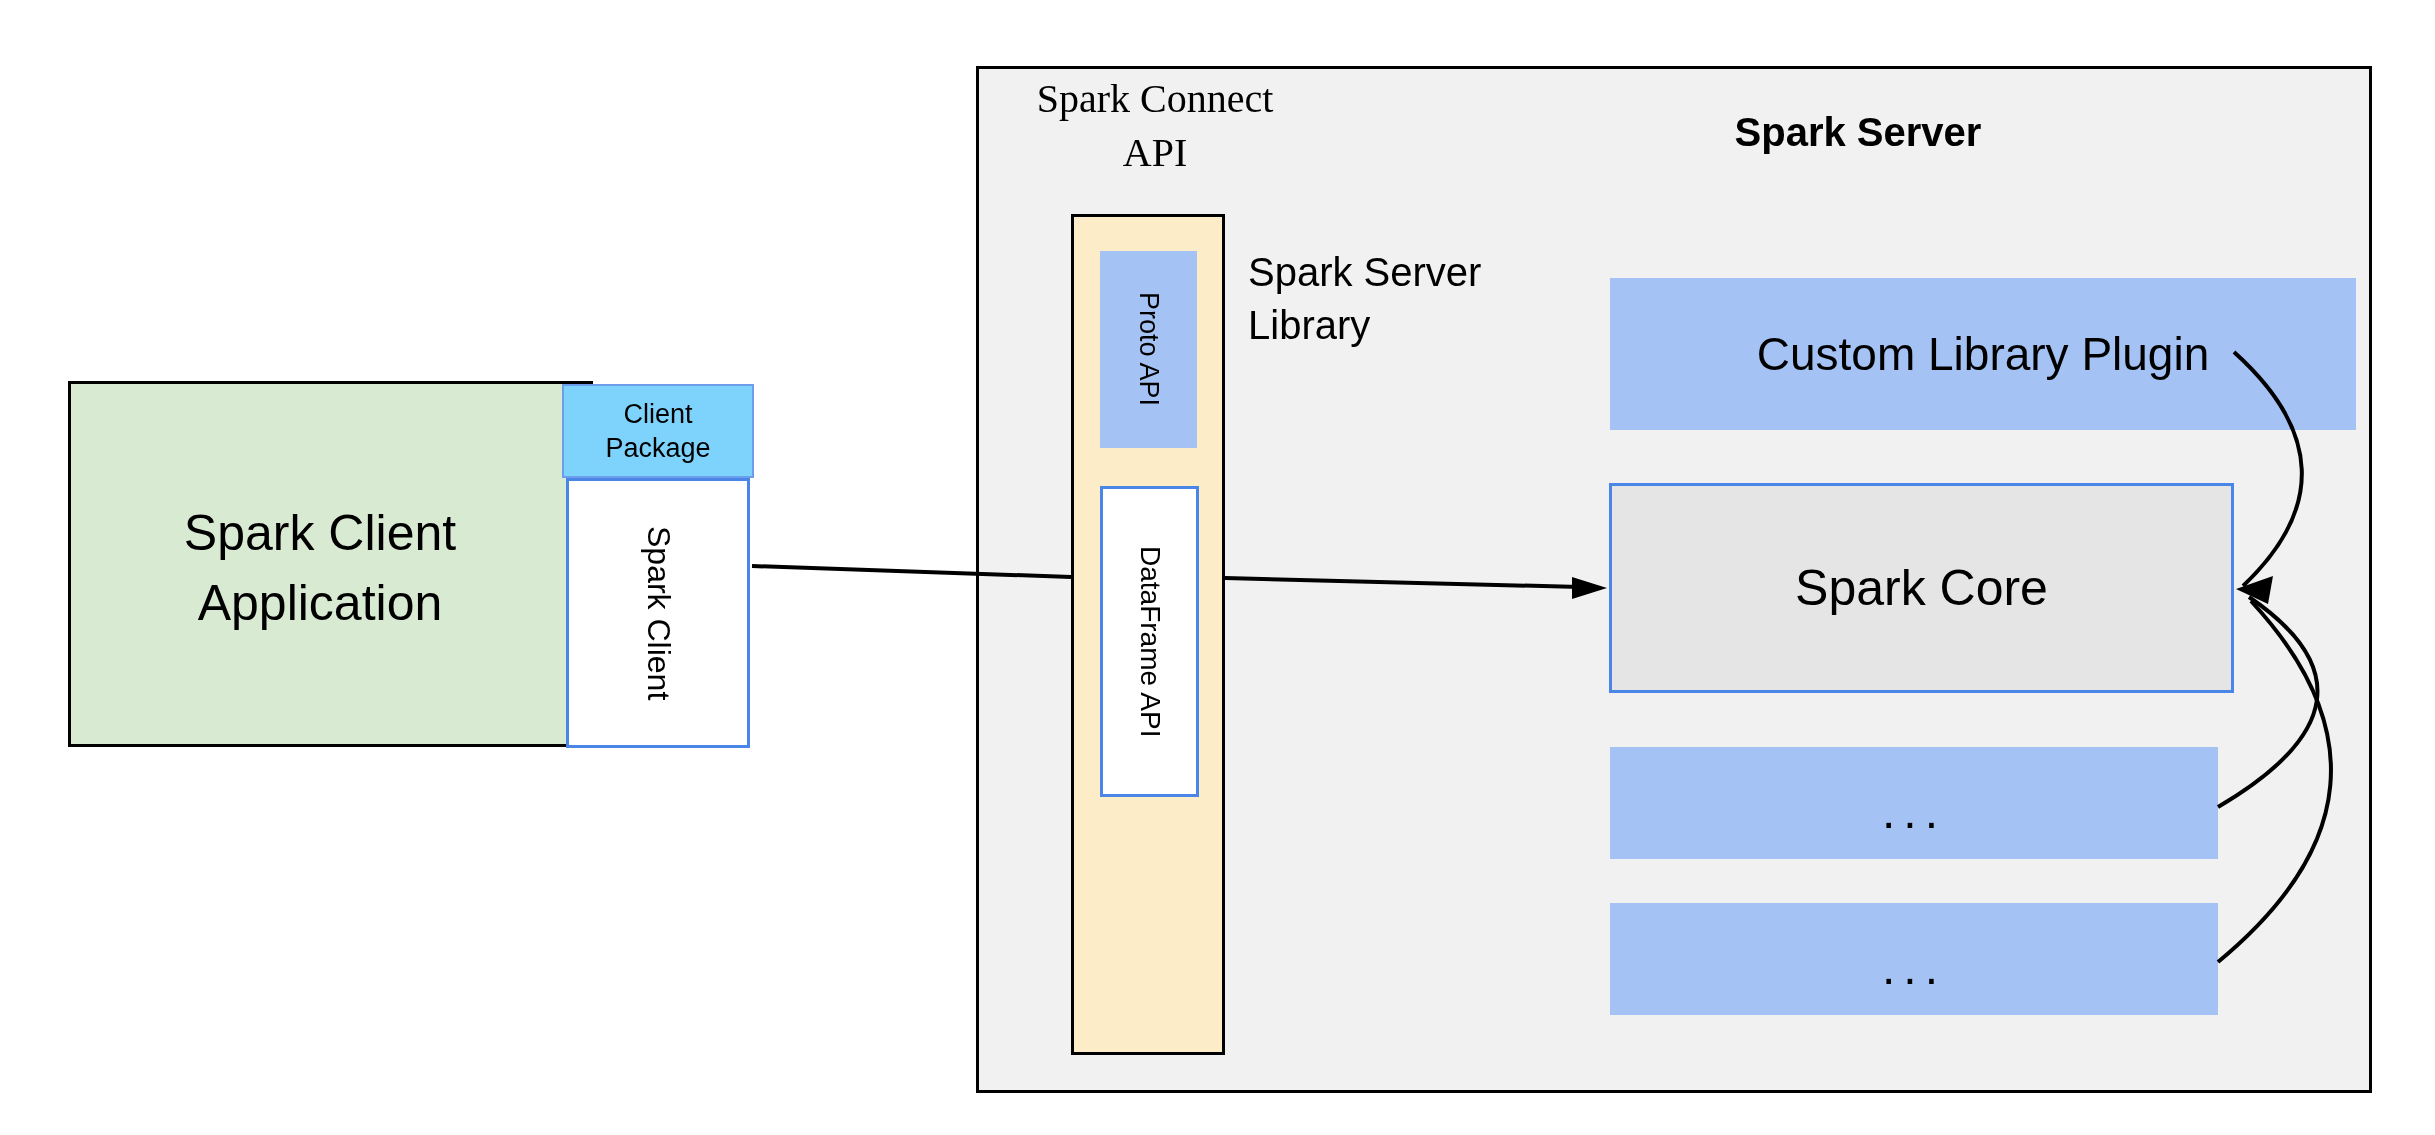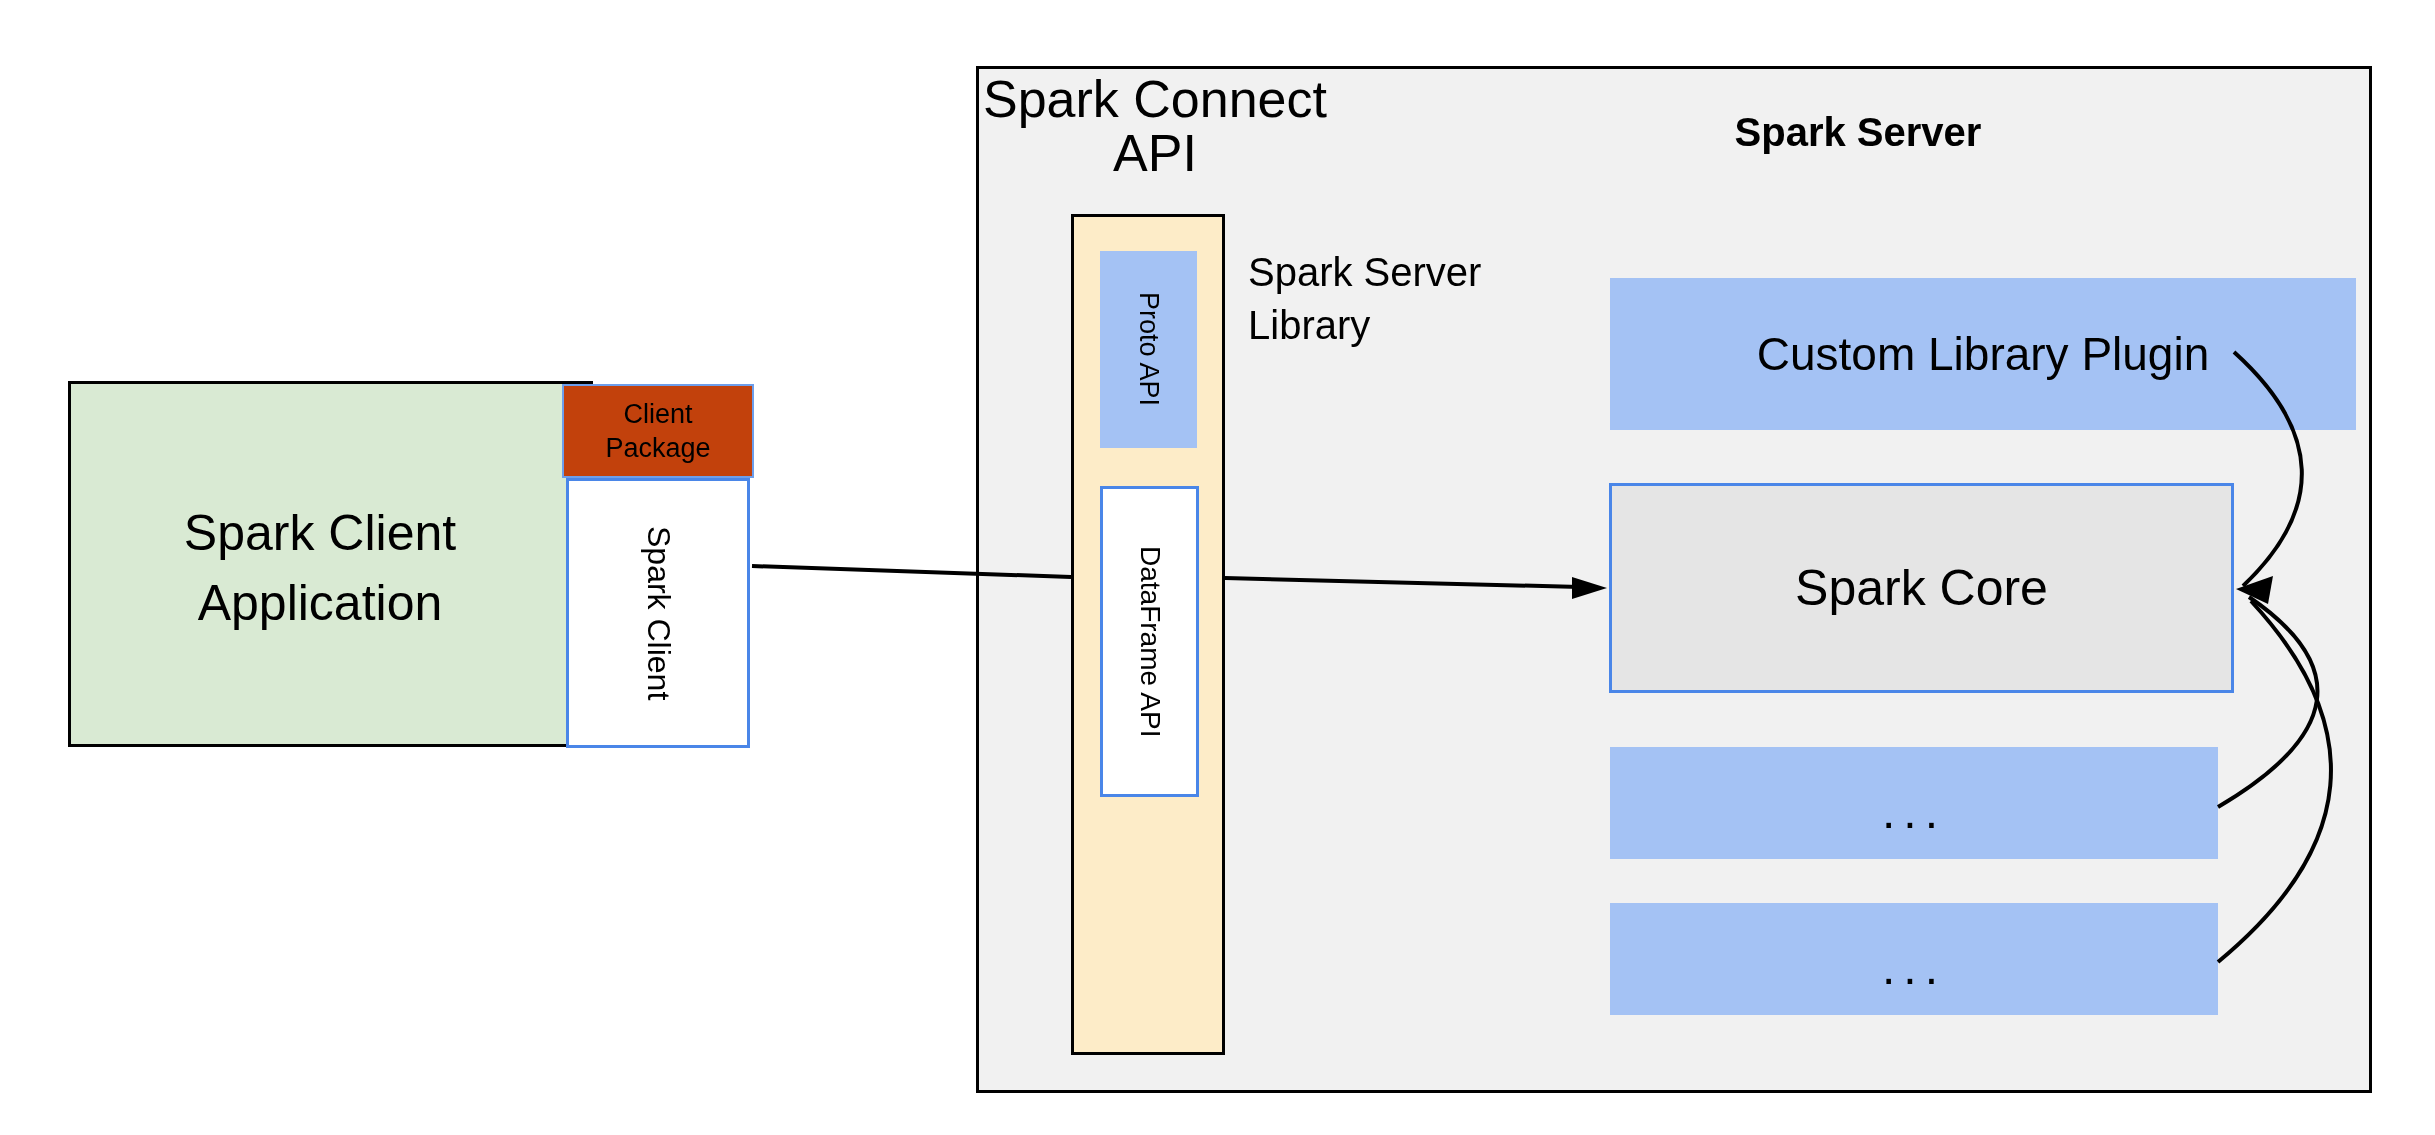--- a/index.html
+++ b/index.html
@@ -4,36 +4,36 @@
 <style>
   html,body{margin:0;padding:0;background:#ffffff;}
   #canvas{
     position:relative;width:2435px;height:1135px;background:#ffffff;
     font-family:"Liberation Sans",sans-serif;color:#000;overflow:hidden;
   }
   .abs{position:absolute;box-sizing:border-box;}
   
   .gray-box{left:976px;top:66px;width:1396px;height:1027px;background:#f1f1f1;border:3px solid #000;}
   .green-box{left:68px;top:381px;width:525px;height:366px;background:#d9ead3;border:3px solid #000;}
-  .client-package{left:562px;top:384px;width:192px;height:94px;background:#c2410c;border:2px solid #6d9eeb;
+  .client-package{left:562px;top:384px;width:192px;height:94px;background:#7dd3fc;border:2px solid #6d9eeb;
     display:flex;align-items:center;justify-content:center;text-align:center;font-size:27px;line-height:34px;}
   .spark-client-box{left:566px;top:478px;width:184px;height:270px;background:#fff;border:3px solid #4a86e8;
     display:flex;align-items:center;justify-content:center;}
   .yellow-box{left:1071px;top:214px;width:154px;height:841px;background:#fdecc8;border:3px solid #000;}
   .proto-api{left:1100px;top:251px;width:97px;height:197px;background:#a4c2f4;
     display:flex;align-items:center;justify-content:center;}
   .dataframe-api{left:1100px;top:486px;width:99px;height:311px;background:#fff;border:3px solid #4a86e8;
     display:flex;align-items:center;justify-content:center;}
   .vtext{writing-mode:vertical-rl;text-orientation:mixed;white-space:nowrap;}
   .sc-text{font-size:32px;}
   .proto-text{font-size:27px;}
   .df-text{font-size:28px;}
   
   .green-label{left:80px;top:498px;width:480px;text-align:center;font-size:50px;line-height:70px;}
-  .connect-title{left:950px;top:72px;width:410px;text-align:center;font-size:52px;line-height:54px;white-space:pre-line;}
+  .connect-title{left:950px;top:72px;width:410px;text-align:center;font-size:40px;line-height:54px;white-space:pre-line;font-family:Liberation Serif, serif;}
   .library-label{left:1248px;top:246px;width:320px;text-align:left;font-size:40px;line-height:53px;white-space:pre-line;}
   .server-title{left:1658px;top:110px;width:400px;text-align:center;font-size:40px;font-weight:bold;}
   
   .clp-box{left:1610px;top:278px;width:746px;height:152px;background:#a4c2f4;
     display:flex;align-items:center;justify-content:center;font-size:46px;}
   .core-box{left:1609px;top:483px;width:625px;height:210px;background:#e5e5e5;border:3px solid #4a86e8;
     display:flex;align-items:center;justify-content:center;font-size:50px;}
   .dots-box{background:#a4c2f4;left:1610px;width:608px;height:112px;
     display:flex;align-items:center;justify-content:center;font-size:48px;letter-spacing:8px;padding-top:16px;}
   .dots1{top:747px;}

